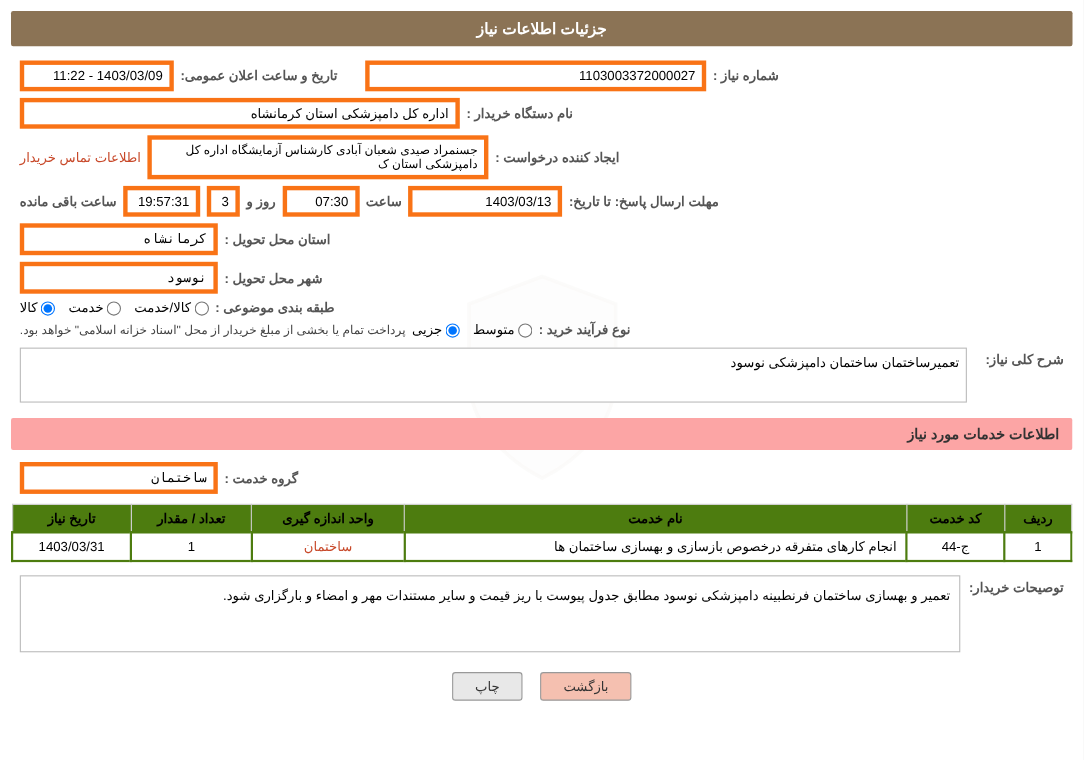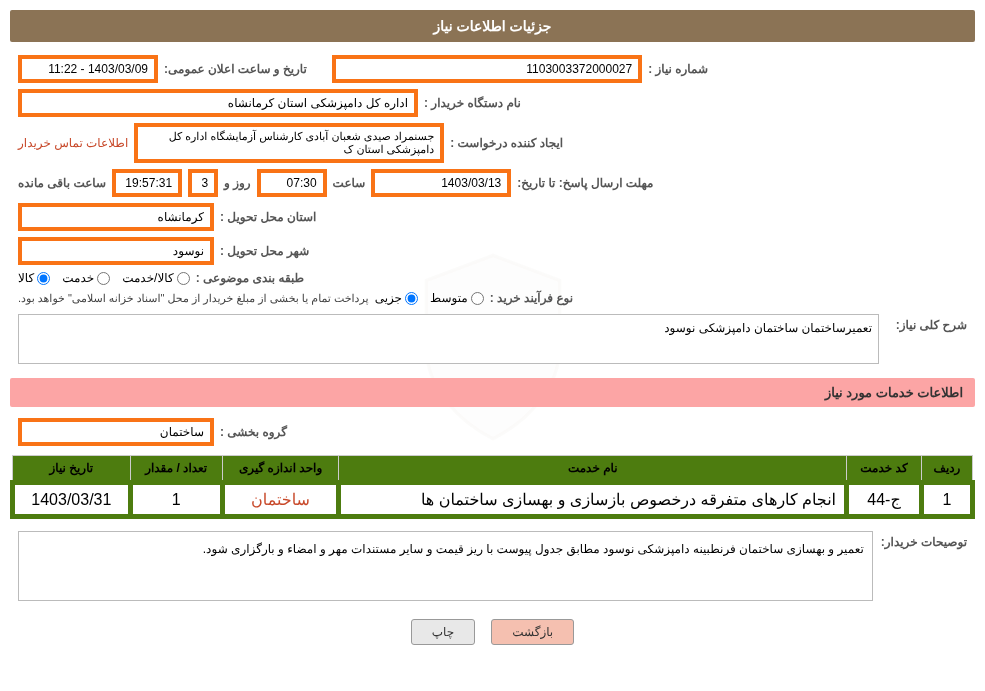--- a/index.html
+++ b/index.html
@@ -40,21 +40,21 @@
     }
     .input-box {
       border: 4px solid #f97316;
       background: #fff;
       padding: 3px 6px;
       min-height: 22px;
       display: inline-block;
       text-align: right;
     }
     .input-wide { width: 310px; }
-    .input-medium { width: 196px; }
+    .input-medium { width: 180px; font-family: Liberation Mono, monospace; }
     .input-date { width: 140px; }
     .input-time { width: 70px; }
     .input-days { width: 30px; }
     .link-text {
       color: #c8492a;
       text-decoration: none;
       cursor: pointer;
     }
     .radio-group {
       display: inline-flex;
@@ -103,24 +103,24 @@
     }
     .service-table th {
       background: #4d7c0f;
       border: 1px solid #ccc;
       padding: 5px 8px;
       text-align: center;
       font-size: 12px;
       font-weight: bold;
     }
     .service-table td {
-      border: 5px solid #4d7c0f;
+      border: 2px solid #4d7c0f;
       padding: 5px 8px;
       text-align: center;
-      font-size: 16px;
+      font-size: 12px;
     }
     .service-table td.name-col {
       text-align: right;
     }
     .service-table td.unit-col {
       color: #c8492a;
     }
     .buyer-notes-box {
       border: 1px solid #bbb;
       background: #fff;
@@ -286,21 +286,21 @@
     <div class="description-wrapper z1">
       <span class="description-label">شرح کلی نیاز:</span>
       <div style="flex:1;">
         <div class="description-box">تعمیرساختمان ساختمان دامپزشکی نوسود</div>
       </div>
     </div>
 
     <div class="section-title z1">اطلاعات خدمات مورد نیاز</div>
 
     <div class="inline-row z1">
-      <span class="col-label">گروه بخشی :</span>
+      <span class="col-label">گروه خدمت :</span>
       <span class="input-box input-medium">ساختمان</span>
     </div>
 
     <table class="service-table z1">
       <thead>
         <tr>
           <th>ردیف</th>
           <th>کد خدمت</th>
           <th>نام خدمت</th>
           <th>واحد اندازه گیری</th>

